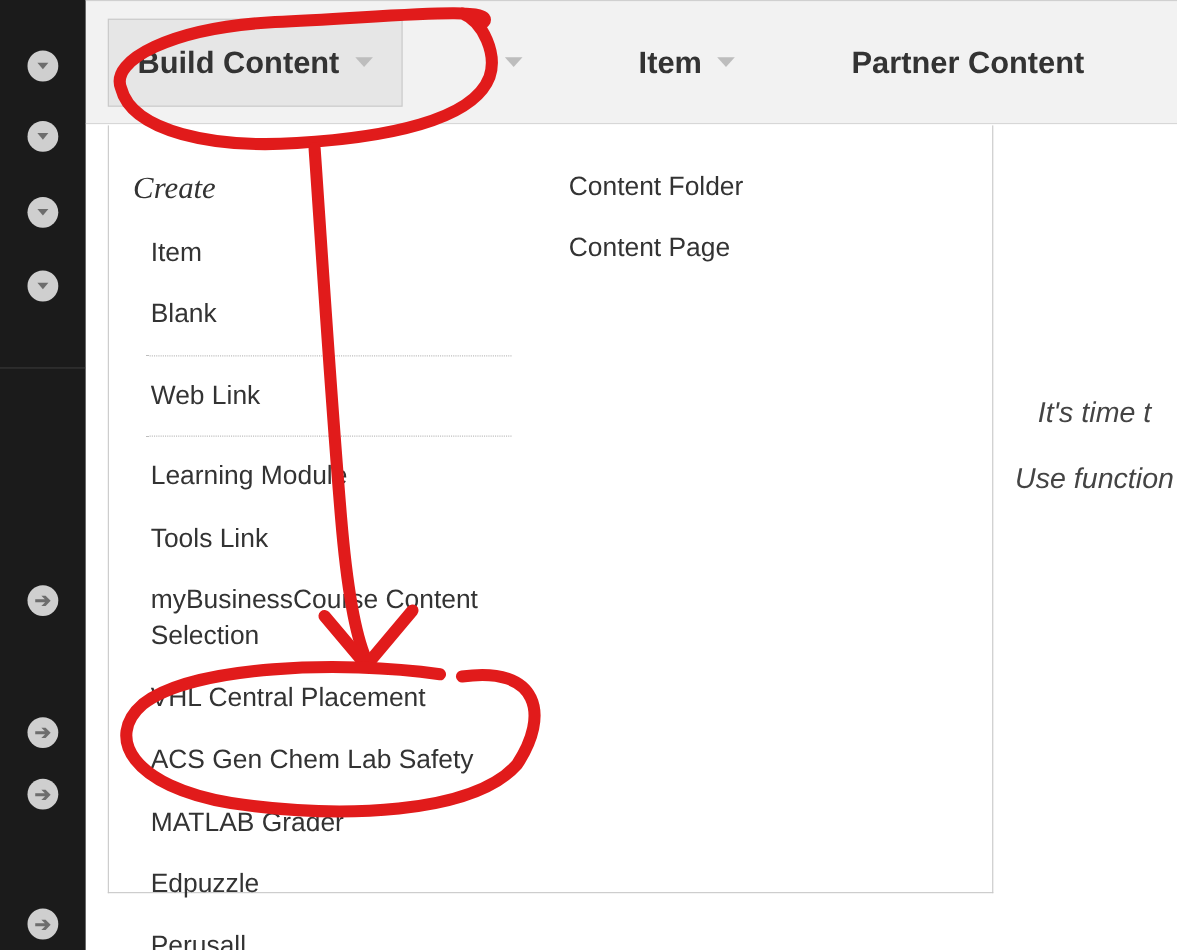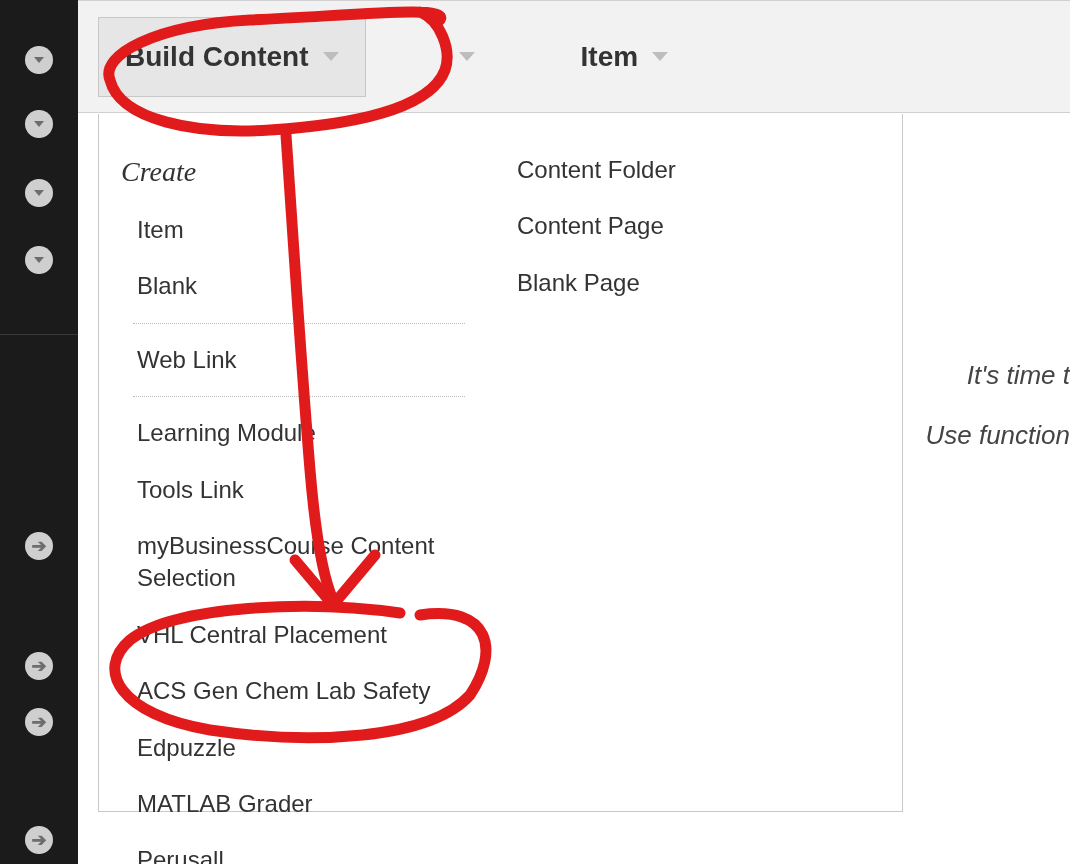--- a/index.html
+++ b/index.html
@@ -86,21 +86,21 @@
     background: #fff;
   }
   .side-text {
     position: absolute;
     right: 0; top: 232px;
     width: 150px;
     font-size: 26px;
     font-style: italic;
     color: #444;
     line-height: 60px;
-    text-align: right;
+    text-align: center;
   }
   .dropdown {
     position: absolute;
     left: 98px; top: 114px;
     width: 805px;
     height: 698px;
     background: #fff;
     border-left: 1px solid #c8c8c8;
     border-right: 1px solid #c8c8c8;
     border-bottom: 1px solid #c8c8c8;
@@ -181,20 +181,23 @@
   <div class="gap"></div>
   <div class="menubtn">
     <span class="caret"></span>
   </div>
   <div class="gap"></div>
   <div class="menubtn">
     <span>Item</span>
     <span class="caret"></span>
   </div>
   <div class="gap"></div>
+  <div class="menubtn">
+    <span>Partner Content</span>
+  </div>
 </div>
 
 <div class="content-area">
   <div class="side-text">
     <div>It's time t</div>
     <div>Use function</div>
   </div>
 </div>
 
 <div class="dropdown">
@@ -204,29 +207,28 @@
     <div class="item">Item</div>
     <div class="item">Blank</div>
     <hr class="hr">
     <div class="item">Web Link</div>
     <hr class="hr">
     <div class="item">Learning Module</div>
     <div class="item">Tools Link</div>
     <div class="item">myBusinessCourse Content Selection</div>
     <div class="item">VHL Central Placement</div>
     <div class="item">ACS Gen Chem Lab Safety</div>
+    <div class="item">MATLAB Grader</div>
     <div class="item">Edpuzzle</div>
-    <div class="item">MATLAB Grader</div>
     <div class="item">Perusall</div>
   </div>
 
   <div class="col">
     <div class="item">Content Folder</div>
     <div class="item">Content Page</div>
-    <div class="item">Blank Page</div>
   </div>
 </div>
 
 <svg class="annot" viewBox="0 0 1070 864">
   <g stroke="#e11b1b" stroke-width="11" fill="none" stroke-linecap="round" stroke-linejoin="round">
 
     <path d="M 440 20 C 450 5 360 15 250 20 C 155 25 100 55 110 80 C 120 120 195 135 270 130 C 350 125 430 110 445 70 C 452 50 440 20 420 12"></path>
 
     <path d="M 286 135 C 292 220 300 350 310 470 C 315 530 322 575 333 600"></path>
 

